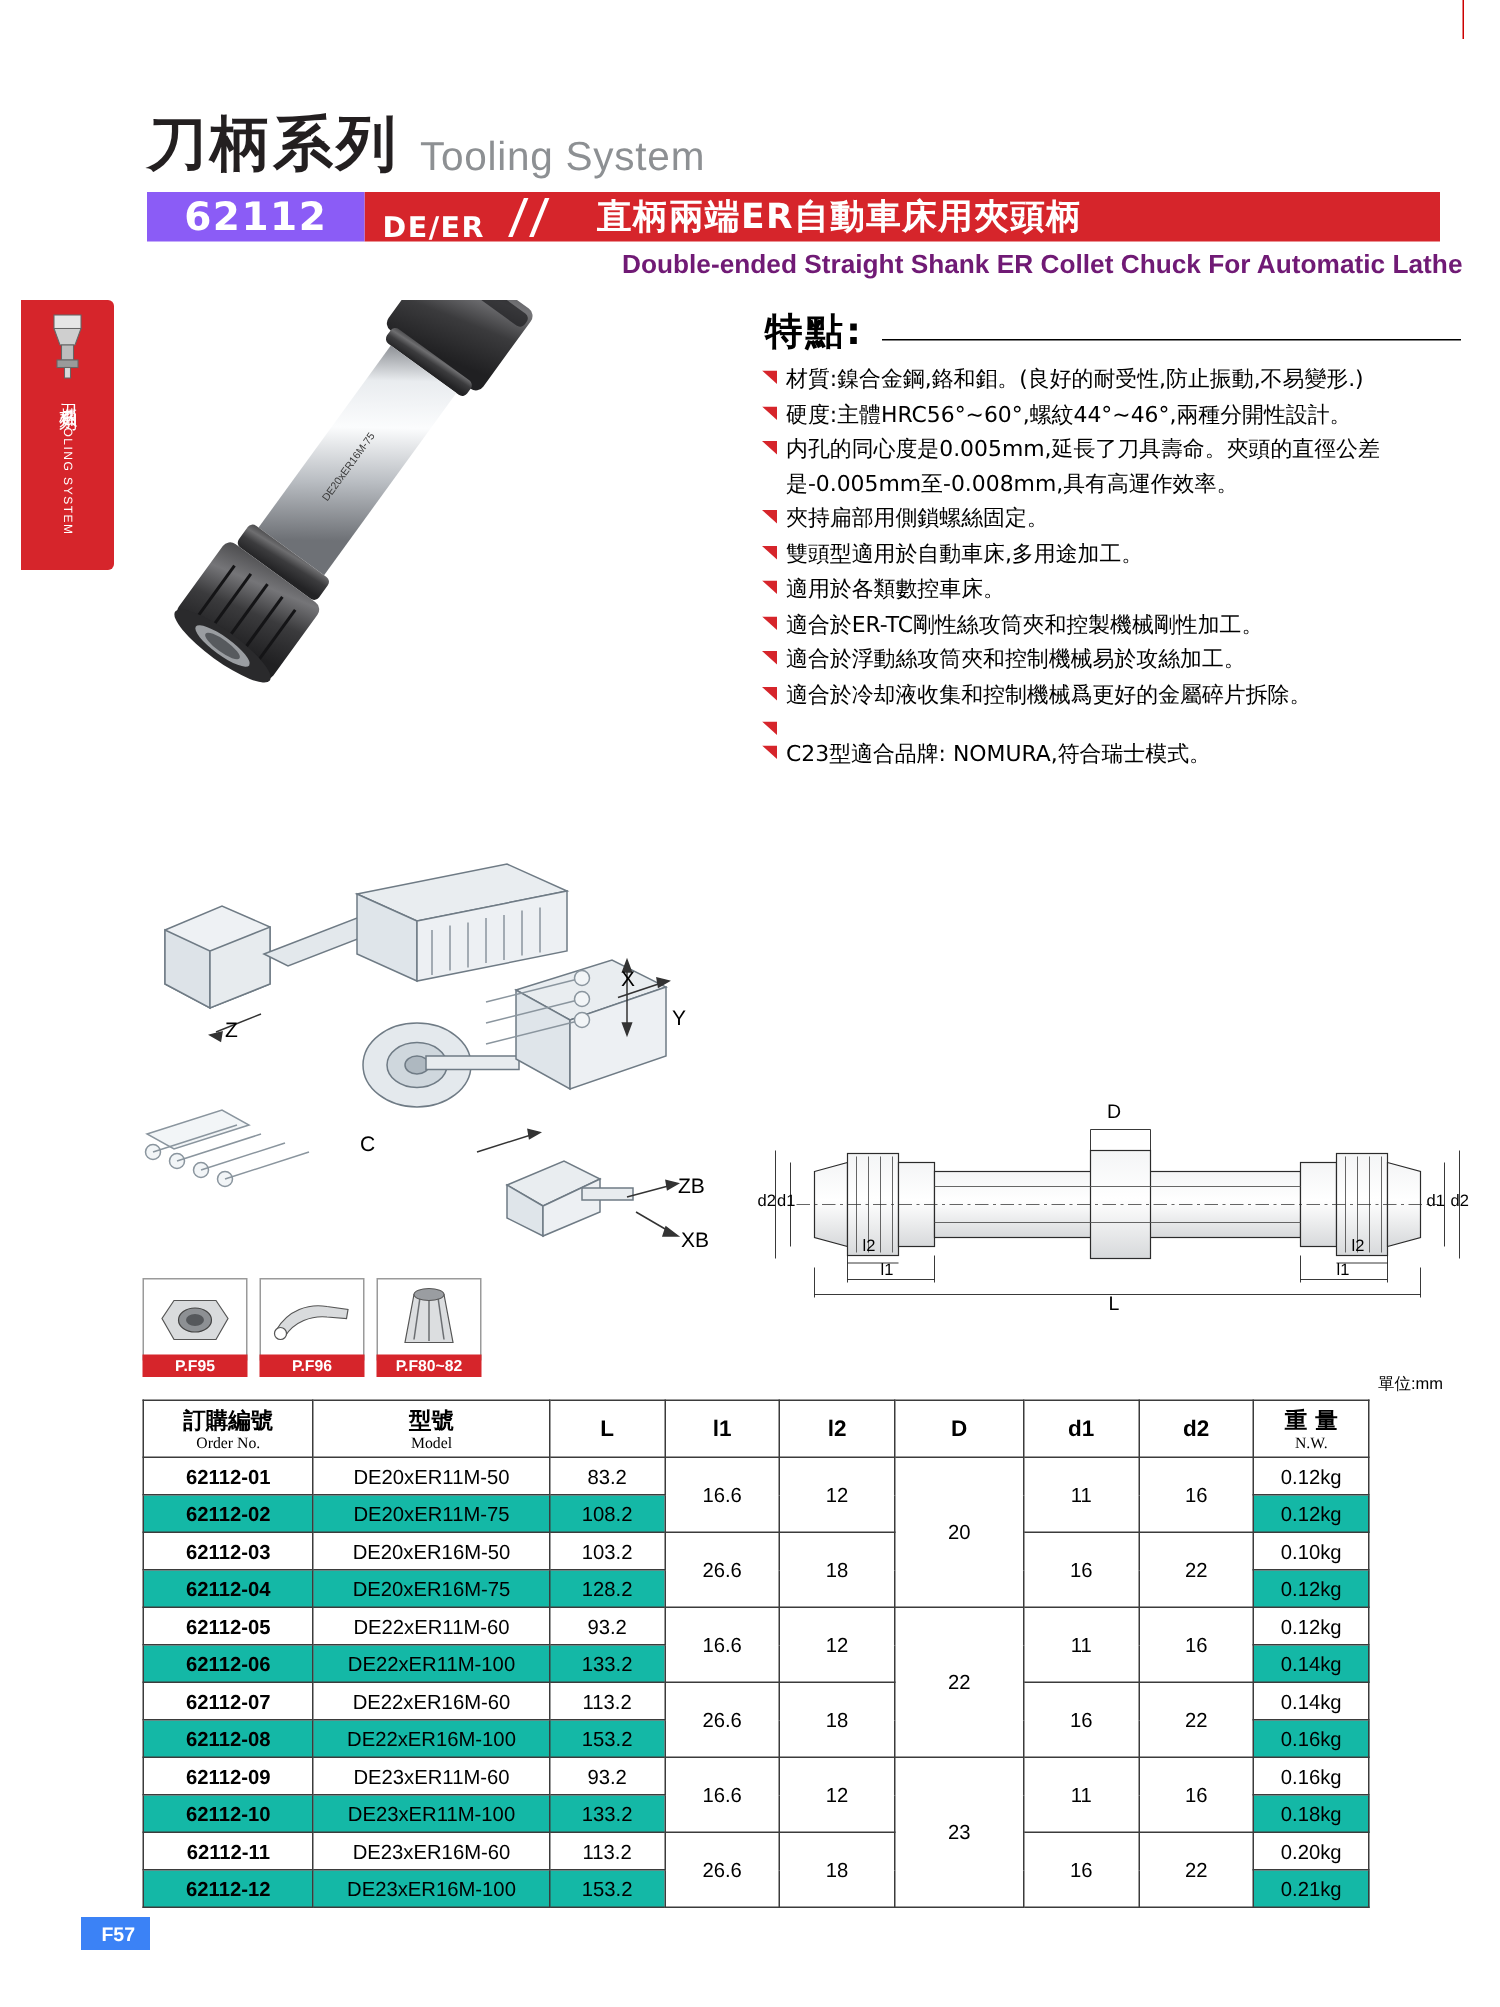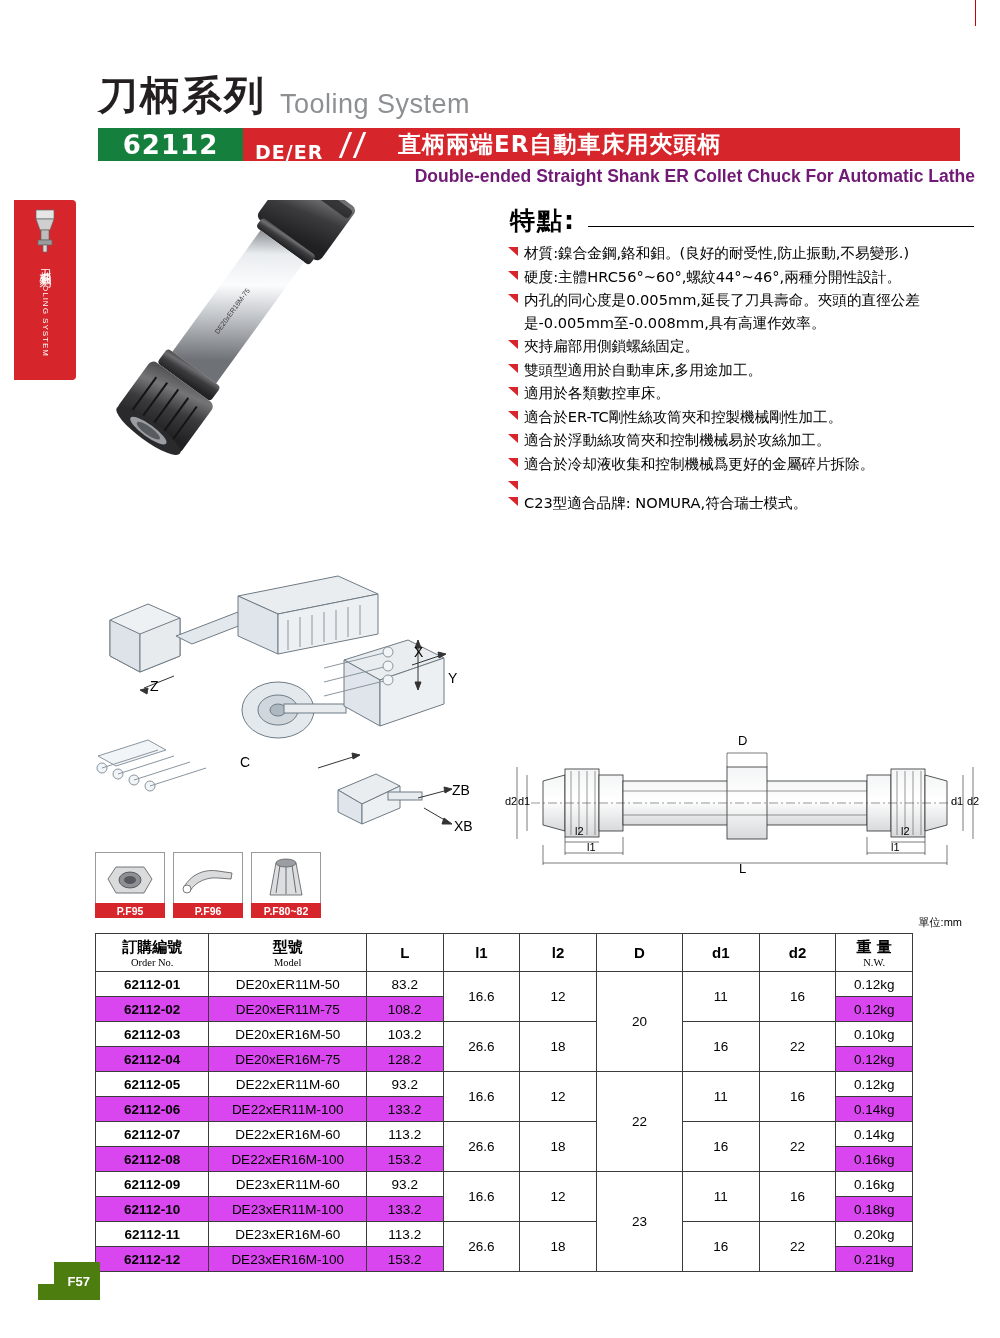--- a/index.html
+++ b/index.html
@@ -16,21 +16,21 @@
   .crop-h { position:absolute; height:1px; background:#c00; }
 
   
   .page-title { position:absolute; left:98px; top:68px; display:flex; align-items:flex-end; gap:14px; }
   .page-title .cn { font-size:40px; font-weight:bold; letter-spacing:2px; color:#231f20; font-family:"DejaVu Sans",sans-serif;}
   .page-title .en { font-size:27px; color:#8d9093; letter-spacing:0.5px; font-family:"Liberation Sans",sans-serif; padding-bottom:3px;}
 
   .codebar { position:absolute; left:98px; top:128px; height:33px; width:862px; }
   .codebar .blk {
     position:absolute; left:0; top:0; height:33px; width:145px;
-    background:#15803d; color:#fff; font-size:26px; font-weight:bold;
+    background:#8b5cf6; color:#fff; font-size:26px; font-weight:bold;
     display:flex; align-items:center; justify-content:center; letter-spacing:1px;
   }
   .codebar .red {
     position:absolute; left:145px; top:0; height:33px; width:717px;
     background:#d6252b;
   }
   .codebar .deer {
     position:absolute; left:157px; top:0; height:48px;
     display:flex; align-items:center; color:#fff; font-size:19px; font-weight:bold; letter-spacing:1px;
   }
@@ -101,28 +101,28 @@
   
   table.spec {
     position:absolute; left:95px; top:933px; width:818px;
     border-collapse:collapse; font-family:"Liberation Sans",sans-serif;
   }
   table.spec th, table.spec td { border:1px solid #3b3b3b; text-align:center; }
   table.spec thead th { height:38px; font-size:15px; font-weight:bold; padding:2px 0;margin-top:24px;}
   table.spec thead th .cn { display:block; font-size:15px; font-family:"DejaVu Sans",sans-serif;}
   table.spec thead th .en { display:block; font-size:10.5px; font-weight:normal;font-family:Liberation Serif, serif;}
   table.spec tbody td { height:25px; font-size:13.5px; }
-  table.spec tbody tr.alt td { background:#d946ef; }
+  table.spec tbody tr.alt td { background:#14b8a6; }
   td.ordercol { font-weight:bold; letter-spacing:0px; }
   td.modelcol { letter-spacing:0px; }
 
   
   .footer-tab {
-    position:absolute; left:38px; bottom:38px; width:62px; height:38px;
-    background:#4d7c0f; color:#fff; font-size:13px; font-weight:bold;
+    position:absolute; left:38px; bottom:38px; width:62px; height:22px;
+    background:#3b82f6; color:#fff; font-size:13px; font-weight:bold;
     display:flex; align-items:center; justify-content:flex-end; padding-right:10px;
     font-family:"Liberation Sans",sans-serif;
   }
   .footer-tab:after{
     content:""; position:absolute; left:-0px; top:0; width:16px; height:22px; background:#fff;
   }
   .footer-num { position:relative; z-index:2; }
 </style>
 </head>
 <body>

